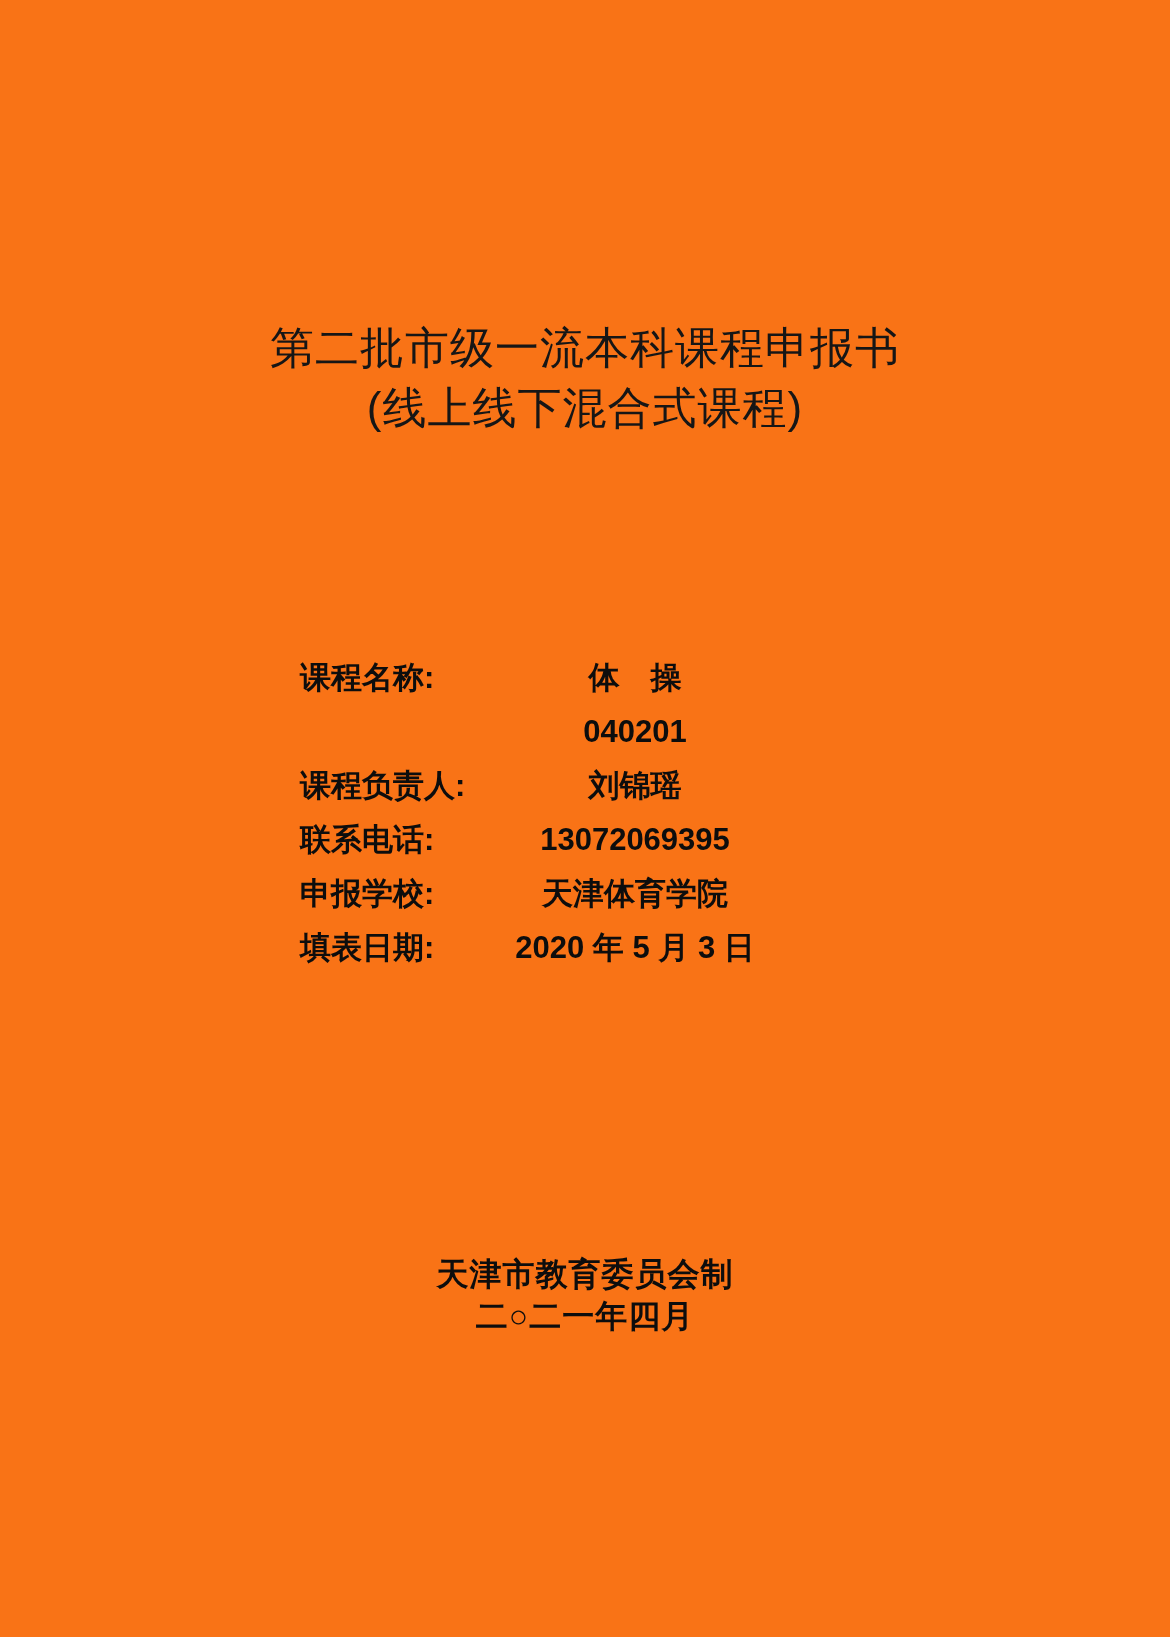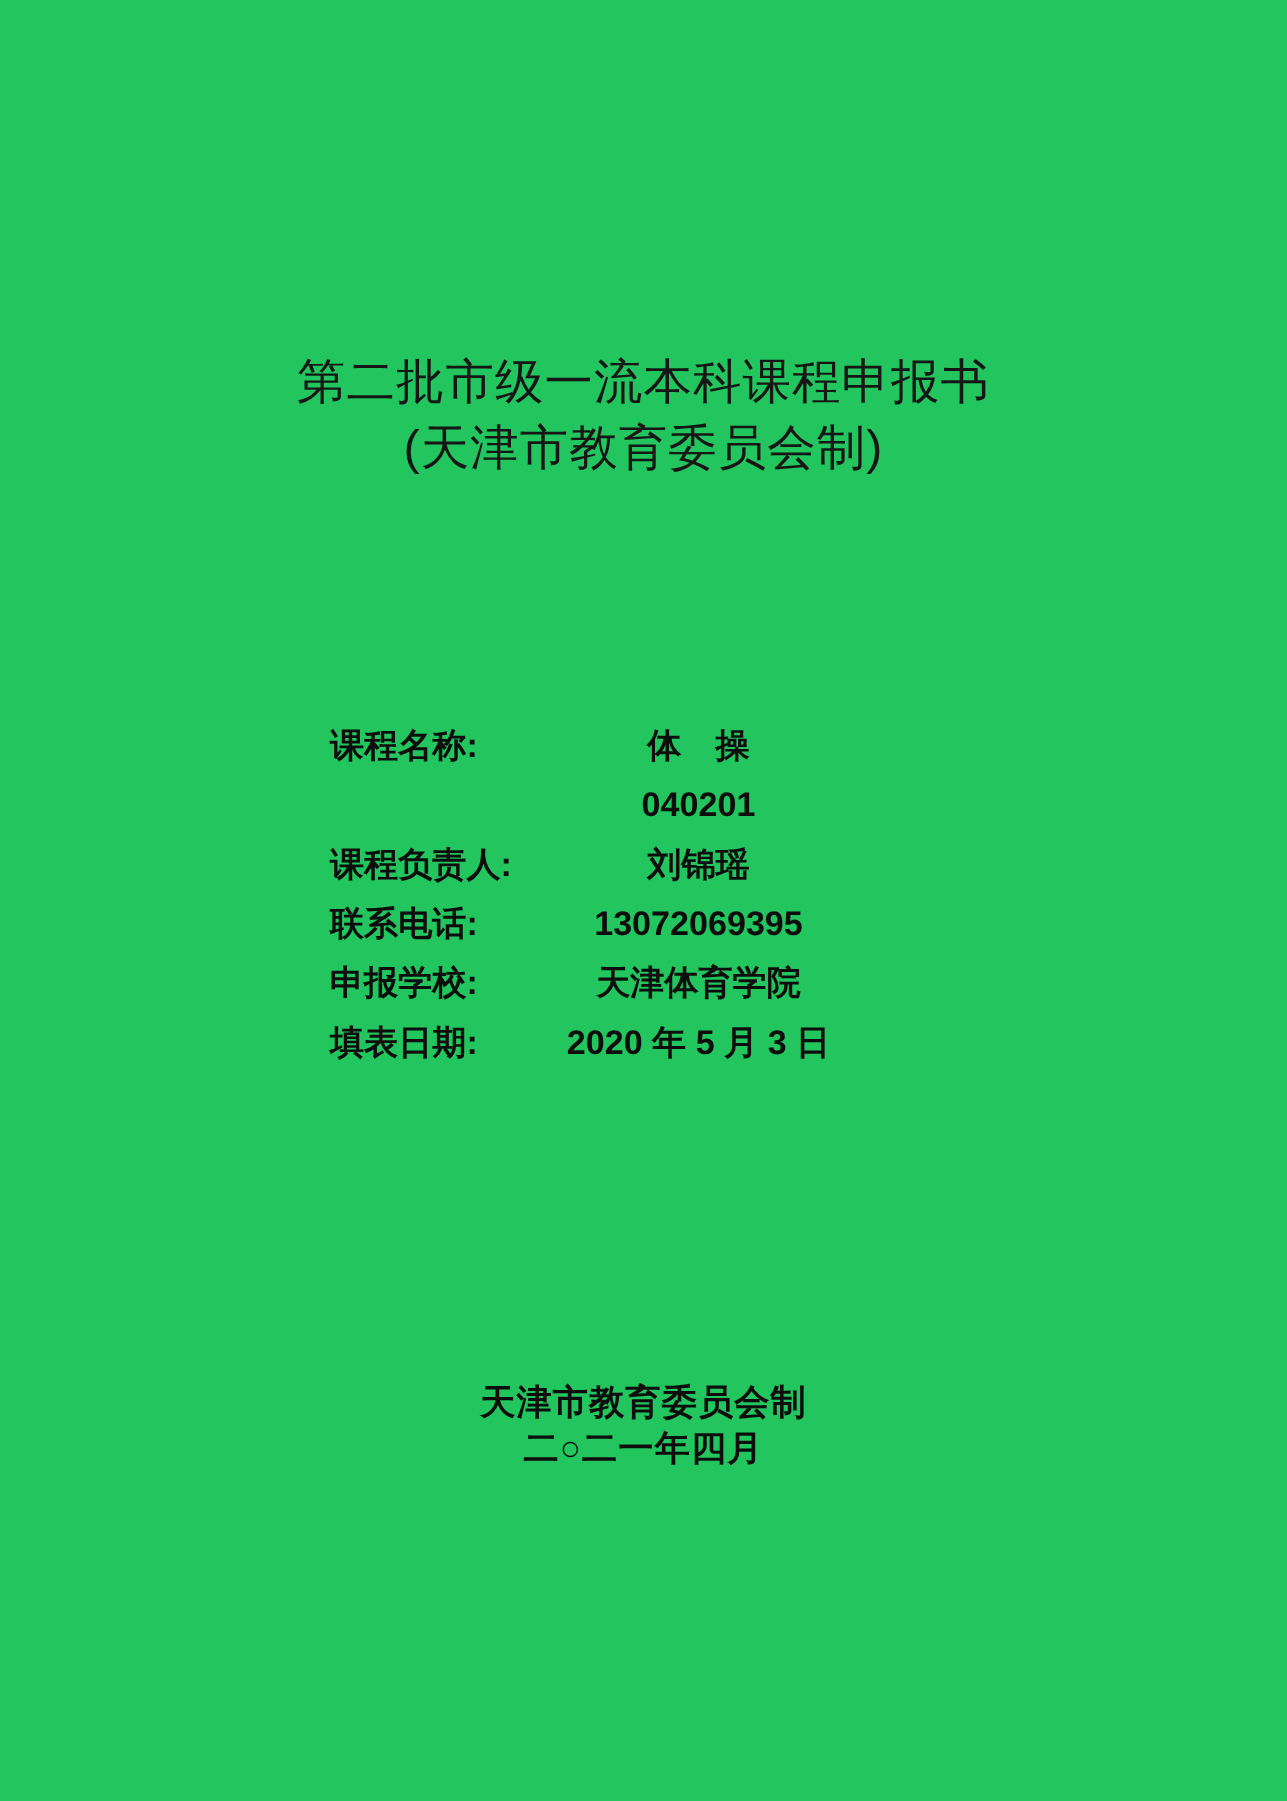--- a/index.html
+++ b/index.html
@@ -5,21 +5,21 @@
   * { box-sizing: border-box; }
   html, body { margin: 0; padding: 0; }
   body {
     background: #ffffff;
     font-family: "Liberation Sans", "DejaVu Sans", sans-serif;
   }
   .page {
     position: relative;
     width: 1170px;
     height: 1637px;
-    background: #22c55e;
+    background: #f97316;
     color: #111111;
     overflow: hidden;
     margin: 0 auto;
   }
   .title-block {
     position: absolute;
     top: 318px;
     left: 0;
     width: 100%;
     text-align: center;
@@ -67,21 +67,21 @@
     letter-spacing: 1px;
   }
 </style>
 </head>
 <body>
 
 <div class="page">
 
   <div class="title-block">
     <div>第二批市级一流本科课程申报书</div>
-    <div>(天津市教育委员会制)</div>
+    <div>(线上线下混合式课程)</div>
   </div>
 
   <div class="fields">
     <div class="field-row">
       <span class="field-label">课程名称:</span>
       <span class="field-value">体　操</span>
     </div>
     <div class="field-row">
       <span class="field-value">040201</span>
     </div>

